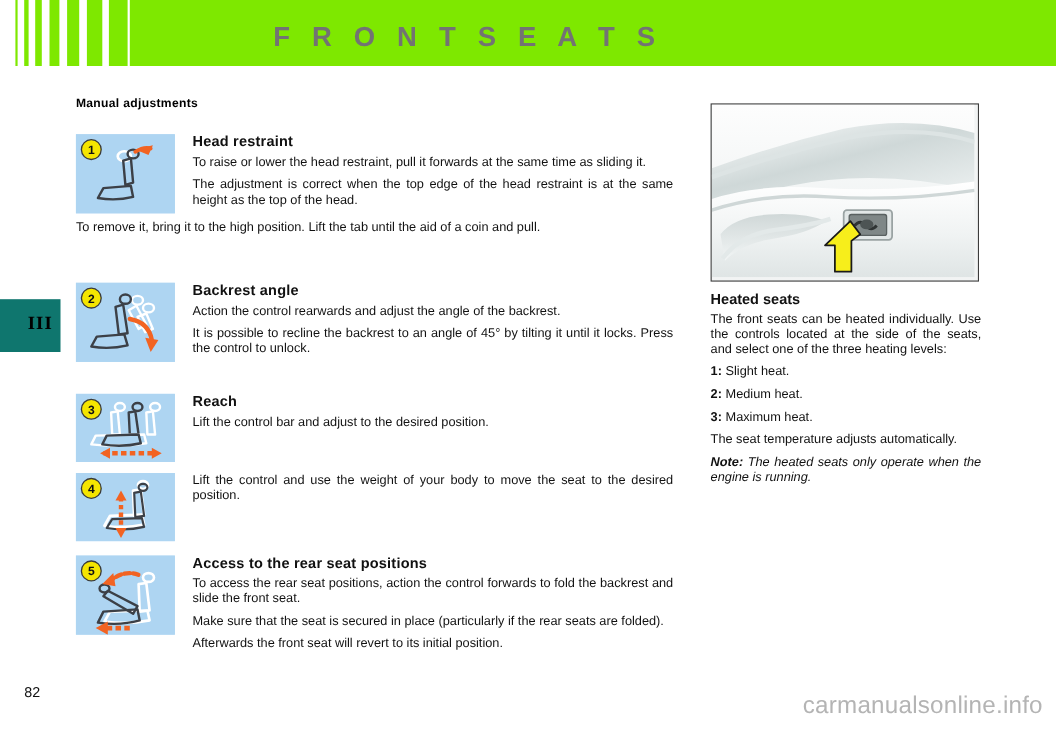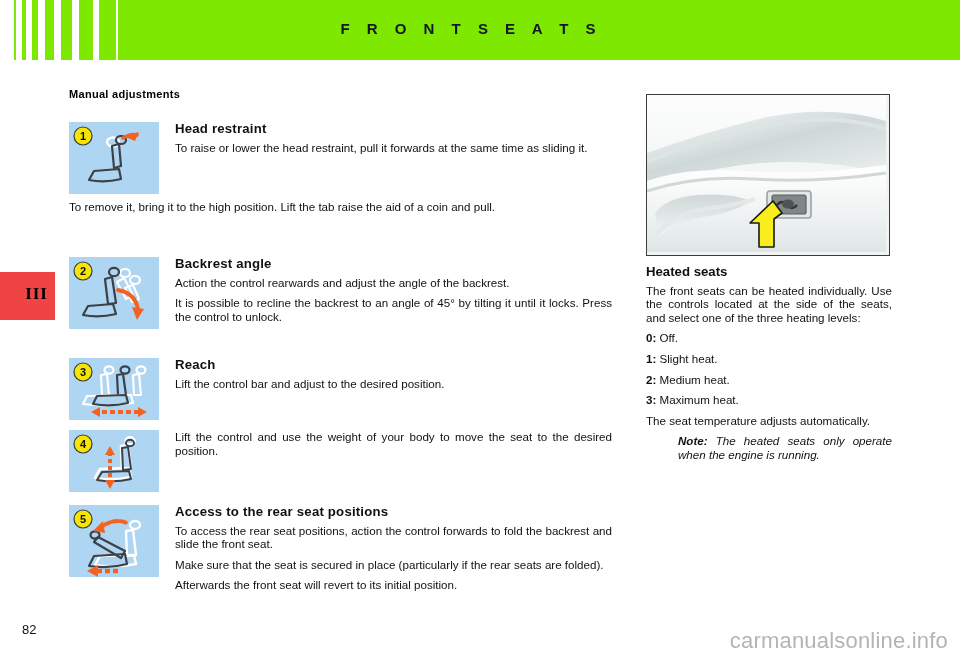--- a/index.html
+++ b/index.html
@@ -38,35 +38,35 @@
   .header-bar {
     position: absolute;
     left: 118px; top: 0;
     width: 842px; height: 60px;
     background: #7ee800;
   }
   .header-title {
     position: absolute;
     right: 358px;
     top: 20px;
-    font-size: 15px;
+    font-size: 25px;
     font-weight: bold;
     letter-spacing: 6.5px;
-    color: #0f172a;
+    color: #737373;
     white-space: nowrap;
   }
 
   
   .side-tab {
     position: absolute;
     left: 0;
     top: 272px;
     width: 55px;
     height: 48px;
-    background: #ef4444;
+    background: #0f766e;
   }
   .side-tab-label {
     position: absolute;
     right: 7px;
     top: 12px;
     font-size: 17px;
     font-weight: bold;
     letter-spacing: 1px;
     color: #000;
     font-family: "Liberation Serif", serif;
@@ -141,21 +141,21 @@
     color: #111;
   }
   .right-text h3 {
     margin: 0 0 5px 0;
     font-size: 13.2px;
     font-weight: bold;
   }
   .right-text p { margin: 0 0 7px 0; text-align: justify; }
   .right-text p.lvl { margin: 0 0 7px 0; text-align: left; }
   .right-text .lead { font-weight: bold; }
-  .right-text .note { font-style: italic; text-align: justify; margin-bottom: 0; margin-left: 32px;}
+  .right-text .note { font-style: italic; text-align: justify; margin-bottom: 0;}
   .right-text .note b { font-style: italic; font-weight: bold; }
 
   
   .page-number {
     position: absolute;
     left: 22px;
     top: 622px;
     font-size: 13px;
     color: #111;
     text-align: right;
@@ -206,23 +206,24 @@
 
       <path d="M20 58 L25 49 L50 47 L52 57 Q36 61 20 58 Z" fill="none" stroke="#3c4047" stroke-width="2.2" stroke-linejoin="round"></path>
 
       <path d="M54 14 L70 10 L66 19 Z" fill="#f26322"></path>
       <path d="M54 16 Q62 11 68 13" fill="none" stroke="#f26322" stroke-width="3.5" stroke-linecap="round"></path>
     </svg>
   </div>
   <div class="bodytext" style="top:0; width:437px;">
     <h3>Head restraint</h3>
     <p>To raise or lower the head restraint, pull it forwards at the same time as sliding it.</p>
-  </div>
-</div>
-<div class="fullwidth-para" style="left:69px; top:200px; width:545px;">To remove it, bring it to the high position. Lift the tab raise the aid of a coin and pull.</div>
+    <p class="just">The adjustment is correct when the top edge of the head restraint is at the same height as the top of the head.</p>
+  </div>
+</div>
+<div class="fullwidth-para" style="left:69px; top:200px; width:545px;">To remove it, bring it to the high position. Lift the tab until the aid of a coin and pull.</div>
 
 <div class="block" style="left:69px; top:257px; width:545px;">
   <div class="thumb" style="height:72px;">
     <svg width="90" height="72" viewBox="0 0 90 72">
       <rect x="0" y="0" width="90" height="72" fill="#aed5f2"></rect>
       <circle cx="14" cy="14" r="9" fill="#f5e500" stroke="#3a3a3a" stroke-width="1.2"></circle>
       <text x="14" y="18" font-family="Liberation Sans, sans-serif" font-size="11" font-weight="bold" fill="#111" text-anchor="middle">2</text>
 
       <ellipse cx="56" cy="16" rx="5" ry="4" fill="none" stroke="#fff" stroke-width="2.2"></ellipse>
       <path d="M55 21 L64 38 L57 42 L48 25 Z" fill="none" stroke="#fff" stroke-width="2.2" stroke-linejoin="round"></path>
@@ -373,24 +374,20 @@
     <ellipse cx="141" cy="109" rx="6" ry="4.5" fill="#4d5454"></ellipse>
 
     <path d="M112 152 L112 128 L103 128 L126 106 L135 118 L127 124 L127 152 Z" fill="#f7ee1b" stroke="#1a1a1a" stroke-width="1.6" stroke-linejoin="round"></path>
   </svg>
 </div>
 
 <div class="right-text">
   <h3>Heated seats</h3>
   <p>The front seats can be heated individually. Use the controls located at the side of the seats, and select one of the three heating levels:</p>
   <p class="lvl">
-    <span class="lead">0:</span>
-    <span>Off.</span>
-  </p>
-  <p class="lvl">
     <span class="lead">1:</span>
     <span>Slight heat.</span>
   </p>
   <p class="lvl">
     <span class="lead">2:</span>
     <span>Medium heat.</span>
   </p>
   <p class="lvl">
     <span class="lead">3:</span>
     <span>Maximum heat.</span>

